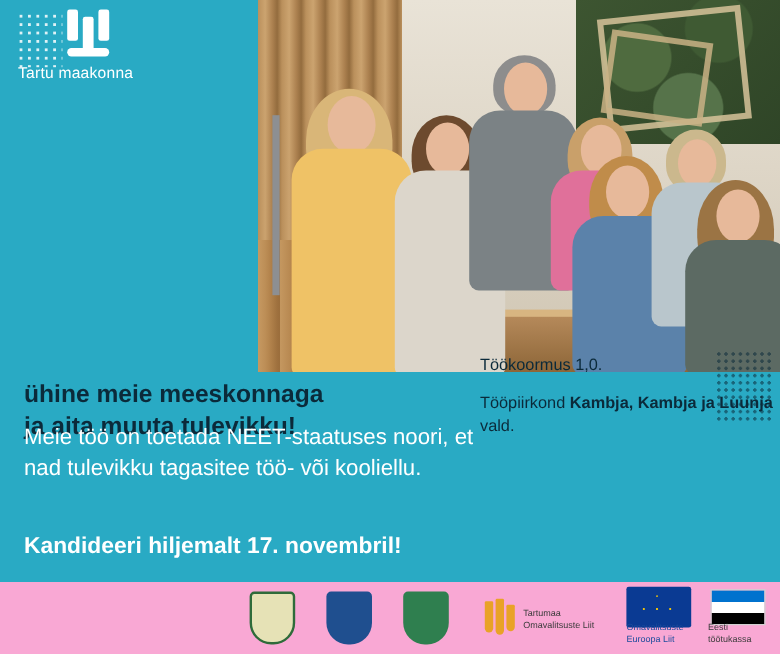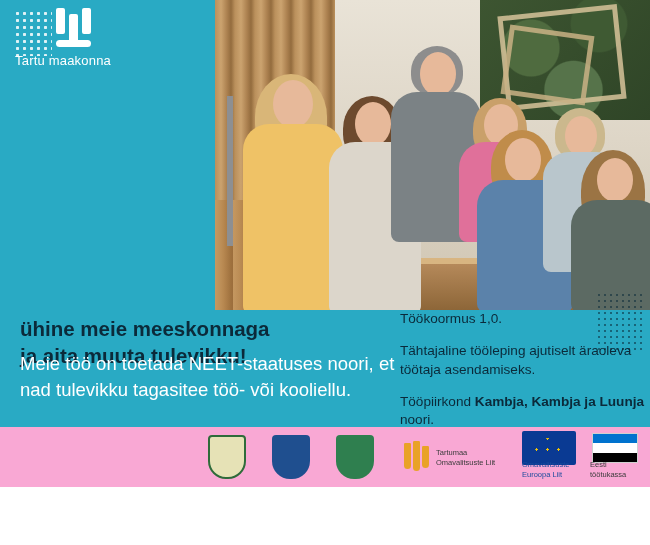--- a/index.html
+++ b/index.html
@@ -5,21 +5,21 @@
   * { box-sizing: border-box; margin: 0; padding: 0; }
   html, body {
     width: 650px; height: 545px;
     font-family: "Liberation Sans", sans-serif;
     overflow: hidden;
     background: #ffffff;
   }
   .poster {
     position: relative;
     width: 650px;
-    height: 487px;
+    height: 545px;
     background: #29aac4;
     overflow: hidden;
   }
 
   
   .photo {
     position: absolute;
     left: 215px;
     top: 0;
     width: 435px;
@@ -174,21 +174,21 @@
   .infoline {
     position: absolute;
     left: 20px; bottom: 37px;
     color: #ffffff;
     font-size: 13.5px;
   }
 
   
   .details {
     position: absolute;
-    left: 400px; top: 310px;
+    left: 400px; top: 295px;
     width: 250px; height: 175px;
     color: #0b2a3a;
     font-size: 13.6px;
     line-height: 1.35;
   }
   .details .row { margin-bottom: 14px; }
   .details b { font-weight: bold; }
   .halftone {
     position: absolute;
     right: 6px; top: 292px;
@@ -322,29 +322,31 @@
     </div>
     <div class="brand-text">
       <div>Tartu maakonna</div>
     </div>
   </div>
 
   <div class="subhead" style="white-space:pre-line;margin-top:38px;">ühine meie meeskonnaga
 ja aita muuta tulevikku!</div>
   <div class="bodytext">Meie töö on toetada NEET-staatuses noori, et nad tulevikku tagasitee töö- või kooliellu.</div>
 
+  <div class="deadline">
+    <span>Kandideeri hiljemalt </span><b>17. novembril!</b>
+  </div>
 
   <div class="infoline">Lisainfo: www.tartumaa.ee</div>
 
   <div class="halftone"></div>
   <div class="details">
     <div class="row">Töökoormus 1,0.</div>
-    <div class="row">Tähtajaline tööleping ajutiselt äraoleva töötaja asendamiseks.</div>
     <div class="row">
-      <span>Tööpiirkond </span><b>Kambja, Kambja ja Luunja</b><span> noori.</span>
+      <span>Tööpiirkond </span><b>Kambja, Kambja ja Luunja</b><span> vald.</span>
     </div>
   </div>
 
   <div class="logobar">
     <div class="crest" style="left:208px;">
       <div class="shield g"></div>
     </div>
     <div class="crest" style="left:272px;">
       <div class="shield b"></div>
     </div>

